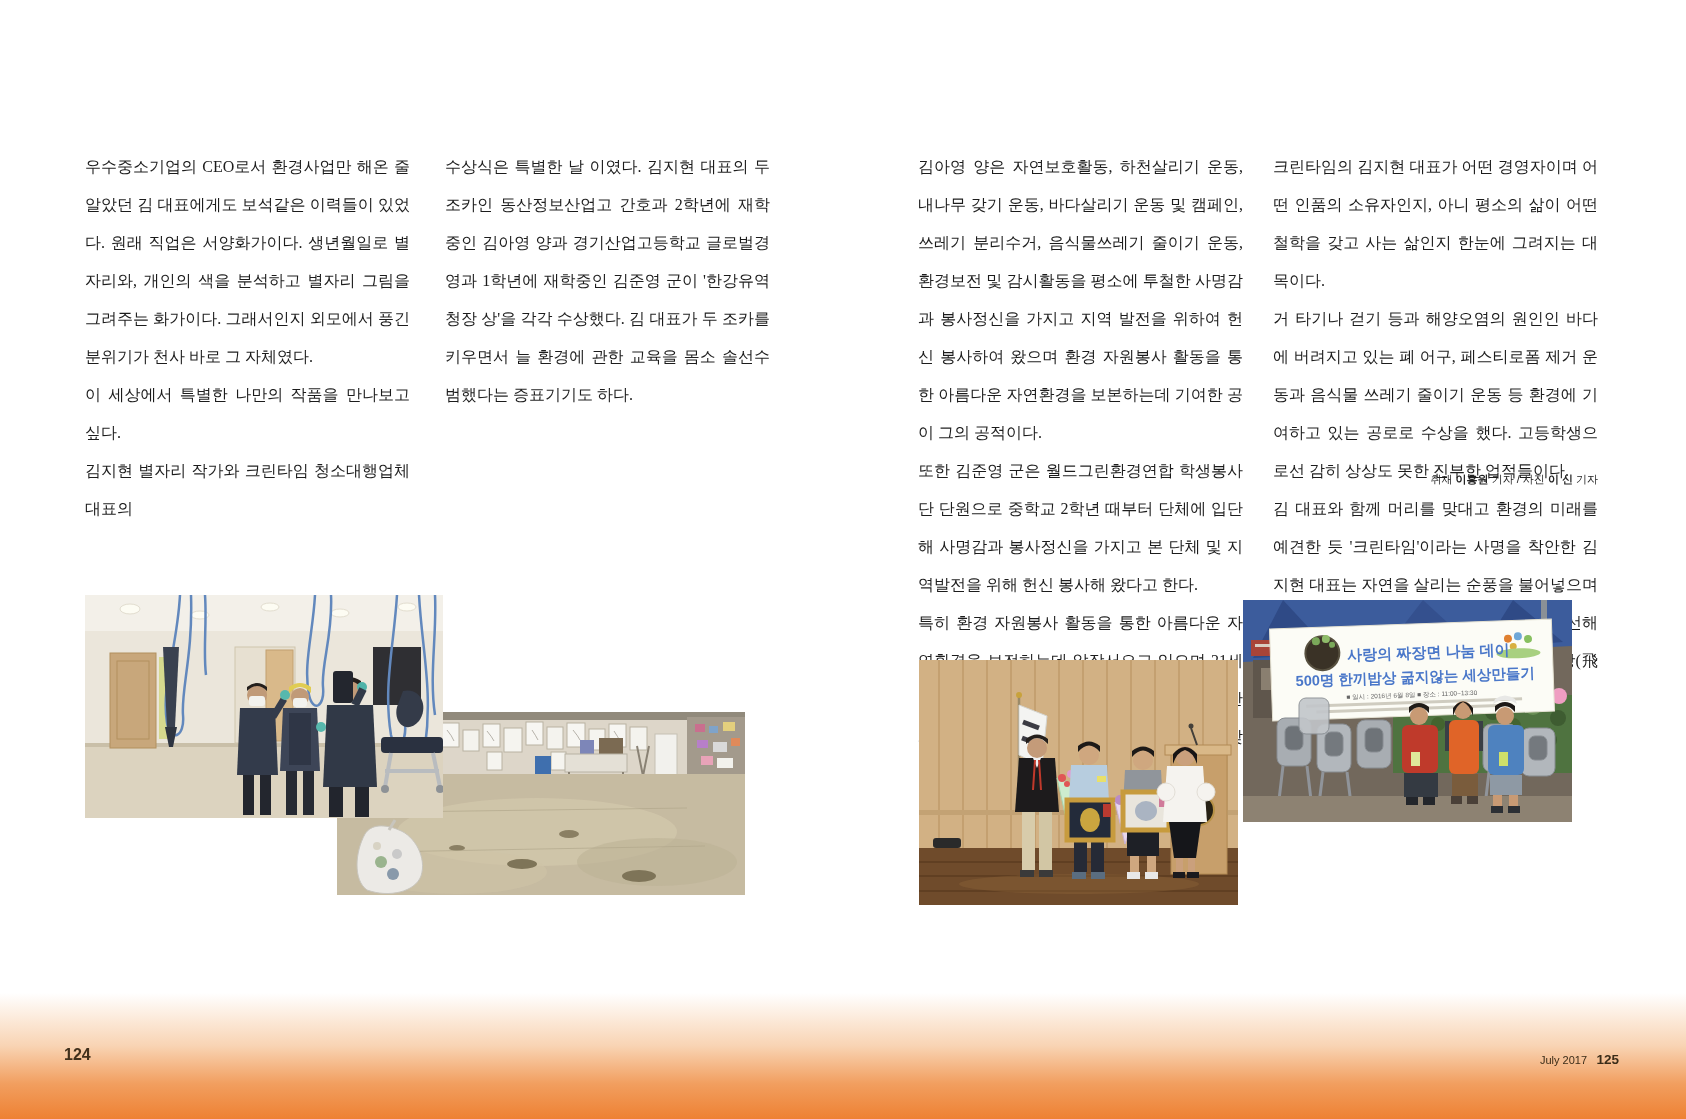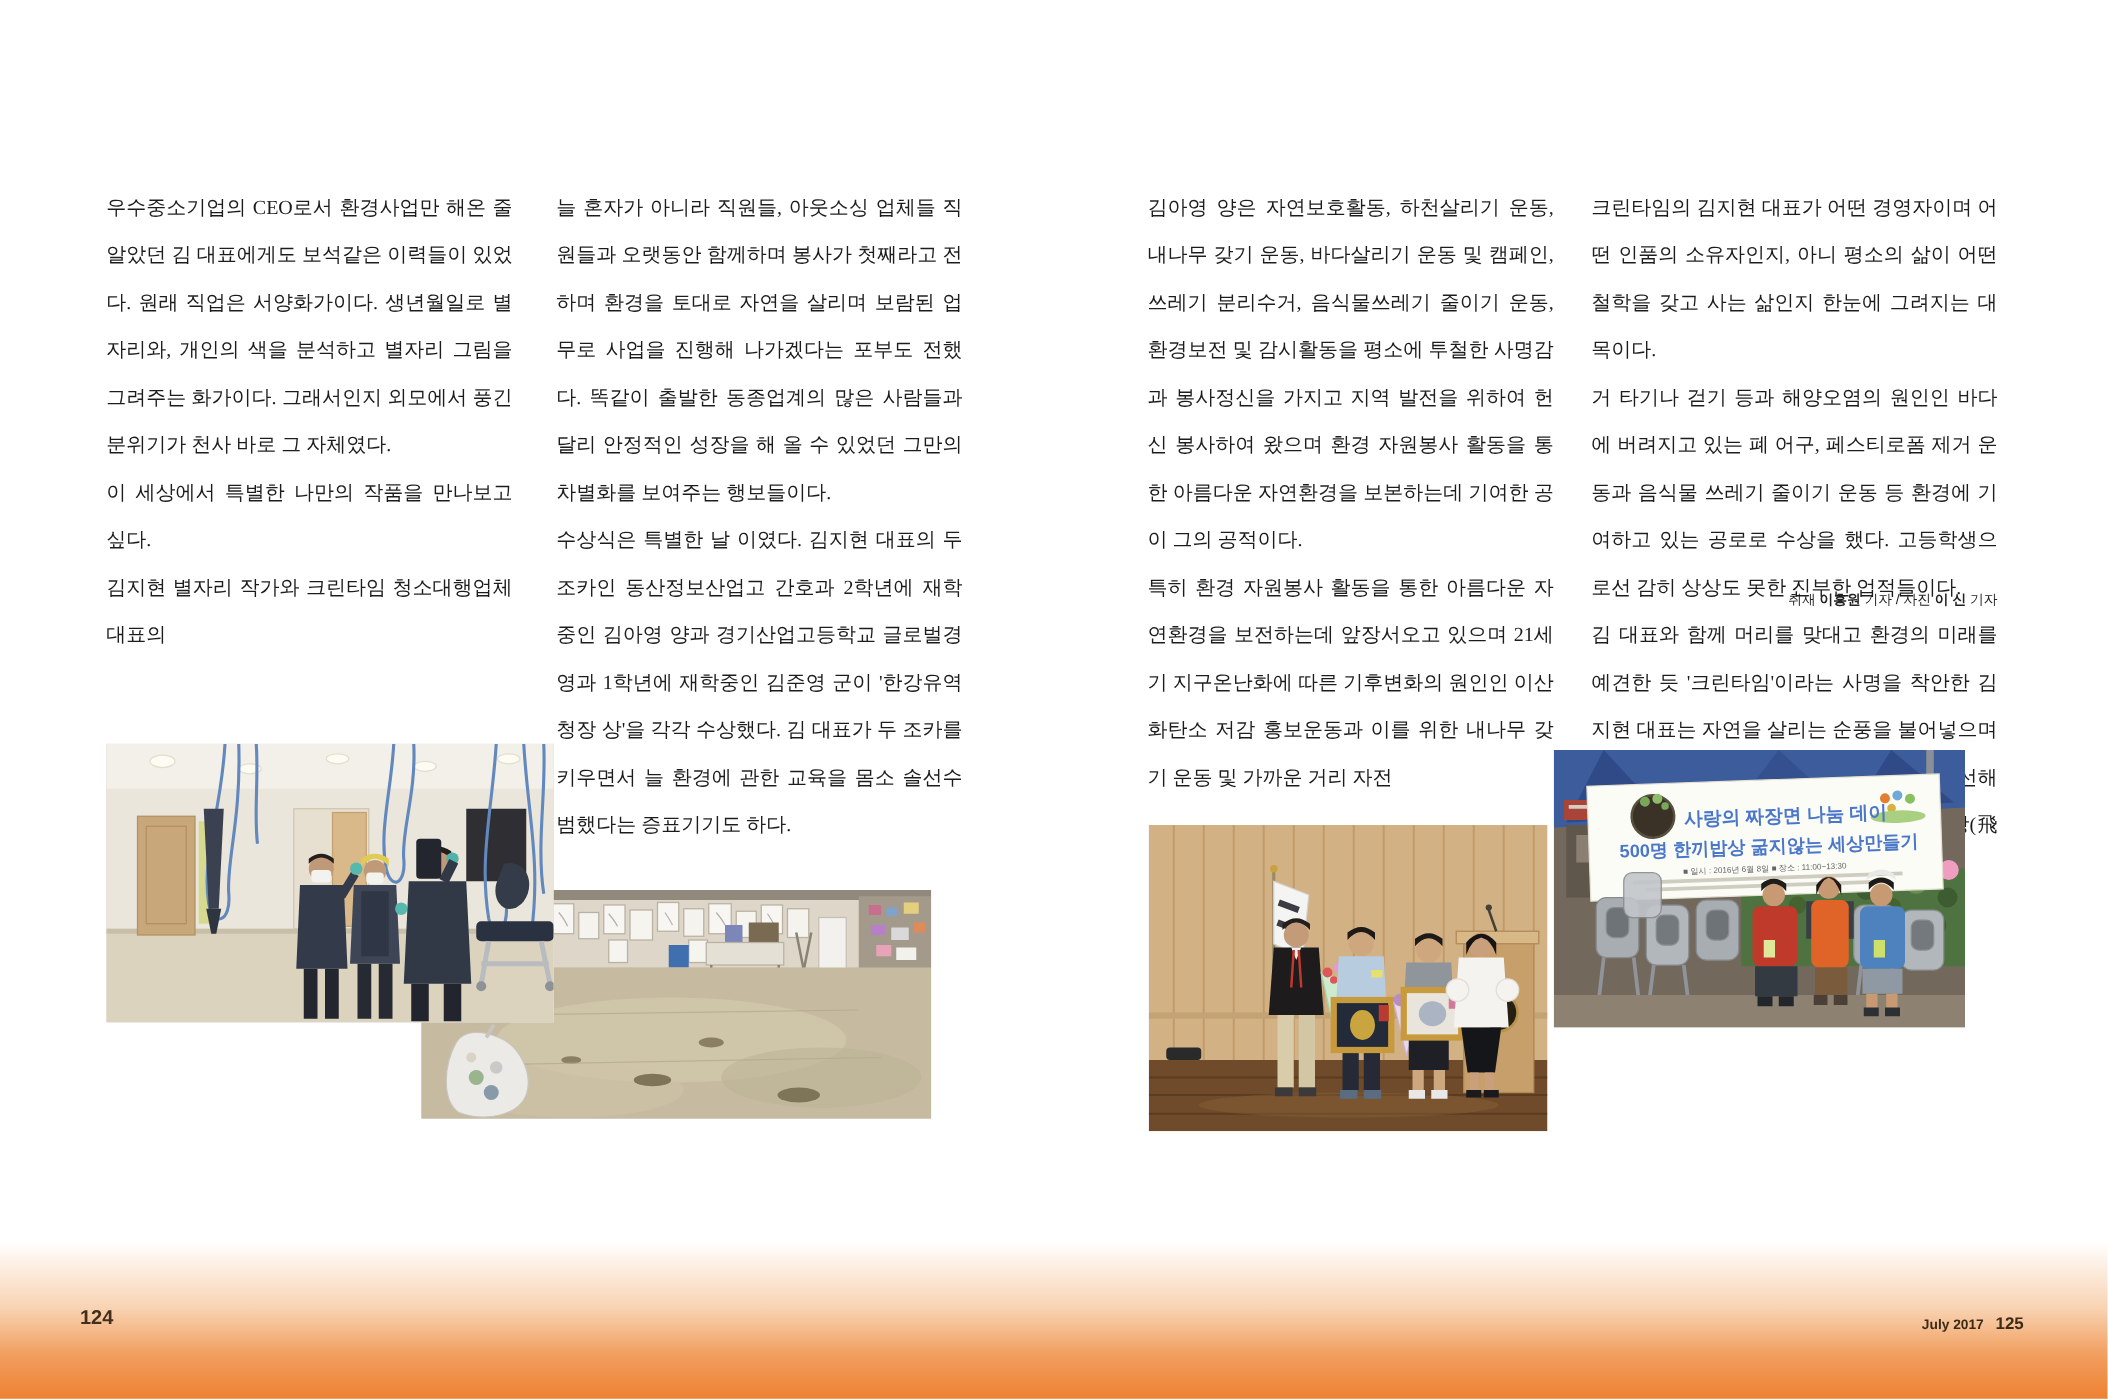--- a/index.html
+++ b/index.html
@@ -45,41 +45,41 @@
       rgba(240,148,78,0.9) 72%,
       #ee8133 100%);
   }
   .page-num{
     position:absolute;z-index:4;
     font-family:"Liberation Sans","DejaVu Sans",sans-serif;
     color:#41301c;font-weight:bold;
   }
   #page-num-left{left:64px;top:1046px;font-size:16px;}
   #footer-right{left:1443px;top:1050px;width:176px;text-align:right;}
-  #footer-right .issue{font-size:11px;font-weight:bold;color:#3b2c18;}
+  #footer-right .issue{font-size:11px;font-weight:normal;color:#3b2c18;}
   #footer-right .num{font-size:13.5px;font-weight:bold;color:#3b2c18;margin-left:5px;}
 </style>
 </head>
 <body>
 
 <div class="spread">
 
   <div class="col" id="col1">
     <p>우수중소기업의 CEO로서 환경사업만 해온 줄 알았던 김 대표에게도 보석같은 이력들이 있었다. 원래 직업은 서양화가이다. 생년월일로 별자리와, 개인의 색을 분석하고 별자리 그림을 그려주는 화가이다. 그래서인지 외모에서 풍긴 분위기가 천사 바로 그 자체였다.</p>
     <p>이 세상에서 특별한 나만의 작품을 만나보고 싶다.</p>
     <p>김지현 별자리 작가와 크린타임 청소대행업체 대표의</p>
   </div>
 
   <div class="col" id="col2">
-    <p>늘 혼자가 아니라 직원들, 아웃소싱 업체들 직원들과 오랫동안 함께하며 봉사가 첫째라고 전하며 환경을 토대로 자연을 살리며 보람된 업무로 사업을 진행해 나가겠다는 포부도 전했다. 똑같이 출발한 동종업계의 많은 사람들과 달리 안정적인 성장을 해 올 수 있었던 그만의 차별화를 보여주는 행보들이다.</p>
     <p>수상식은 특별한 날 이였다. 김지현 대표의 두 조카인 동산정보산업고 간호과 2학년에 재학중인 김아영 양과 경기산업고등학교 글로벌경영과 1학년에 재학중인 김준영 군이 '한강유역청장 상'을 각각 수상했다. 김 대표가 두 조카를 키우면서 늘 환경에 관한 교육을 몸소 솔선수범했다는 증표기기도 하다.</p>
   </div>
 
   <div class="col" id="col3">
     <p>김아영 양은 자연보호활동, 하천살리기 운동, 내나무 갖기 운동, 바다살리기 운동 및 캠페인, 쓰레기 분리수거, 음식물쓰레기 줄이기 운동, 환경보전 및 감시활동을 평소에 투철한 사명감과 봉사정신을 가지고 지역 발전을 위하여 헌신 봉사하여 왔으며 환경 자원봉사 활동을 통한 아름다운 자연환경을 보본하는데 기여한 공이 그의 공적이다.</p>
+    <p>또한 김준영 군은 월드그린환경연합 학생봉사단 단원으로 중학교 2학년 때부터 단체에 입단해 사명감과 봉사정신을 가지고 본 단체 및 지역발전을 위해 헌신 봉사해 왔다고 한다.</p>
     <p>특히 환경 자원봉사 활동을 통한 아름다운 자연환경을 보전하는데 앞장서오고 있으며 21세기 지구온난화에 따른 기후변화의 원인인 이산화탄소 저감 홍보운동과 이를 위한 내나무 갖기 운동 및 가까운 거리 자전</p>
   </div>
 
   <div class="col" id="col4">
     <p>크린타임의 김지현 대표가 어떤 경영자이며 어떤 인품의 소유자인지, 아니 평소의 삶이 어떤 철학을 갖고 사는 삶인지 한눈에 그려지는 대목이다.</p>
     <p>거 타기나 걷기 등과 해양오염의 원인인 바다에 버려지고 있는 폐 어구, 페스티로폼 제거 운동과 음식물 쓰레기 줄이기 운동 등 환경에 기여하고 있는 공로로 수상을 했다. 고등학생으로선 감히 상상도 못한 진부한 업적들이다.</p>
     <p>김 대표와 함께 머리를 맞대고 환경의 미래를 예견한 듯 '크린타임'이라는 사명을 착안한 김지현 대표는 자연을 살리는 순풍을 불어넣으며 사회가 추구하는 최고의 품질, 환경을 개선해 신뢰와 신의를 더욱 높여가며 더욱 더 비상(飛上)하는게 당연한 수순이 아닐까 싶다.</p>
   </div>
 
   <div class="byline">

